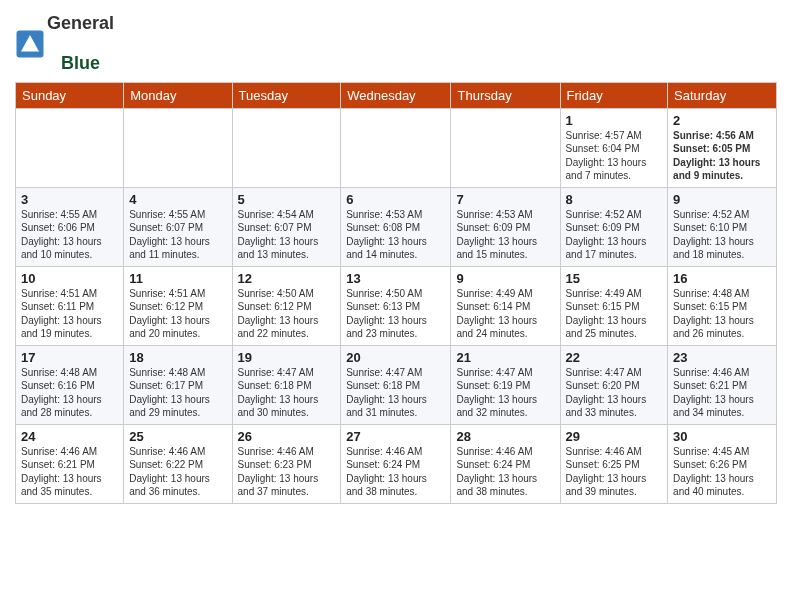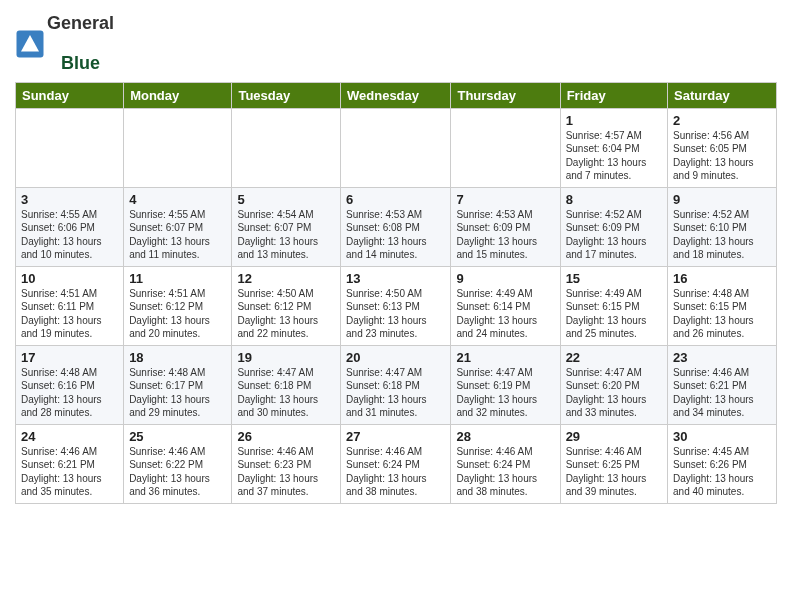--- a/index.html
+++ b/index.html
@@ -53,26 +53,26 @@
     }
     .subtitle {
       font-size: 15px;
       color: #555;
     }
     .calendar {
       width: 100%;
       border-collapse: collapse;
     }
     .calendar th {
-      background-color: #4d7c0f;
+      background-color: #c2410c;
       color: #fff;
       text-align: left;
       padding: 5px 6px;
       font-size: 13px;
-      font-weight: bold;
+      font-weight: normal;
       border: 1px solid #ccc;
     }
     .calendar td {
       vertical-align: top;
       border: 1px solid #ccc;
       padding: 4px 5px;
       width: 113px;
       min-height: 75px;
       background: #fff;
     }
@@ -134,21 +134,21 @@
         <td class="empty-cell"></td>
         <td class="empty-cell"></td>
         <td>
           <span class="day-number">1</span>
           <div class="day-info" style="white-space: pre-line;">Sunrise: 4:57 AM
 Sunset: 6:04 PM
 Daylight: 13 hours and 7 minutes.</div>
         </td>
         <td>
           <span class="day-number">2</span>
-          <div class="day-info" style="white-space: pre-line;">Sunrise: 4:56 AM
+          <div class="day-info" style="white-space: pre-line; font-weight: bold;">Sunrise: 4:56 AM
 Sunset: 6:05 PM
 Daylight: 13 hours and 9 minutes.</div>
         </td>
       </tr>
       <tr>
         <td>
           <span class="day-number">3</span>
           <div class="day-info" style="white-space: pre-line;">Sunrise: 4:55 AM
 Sunset: 6:06 PM
 Daylight: 13 hours and 10 minutes.</div>

